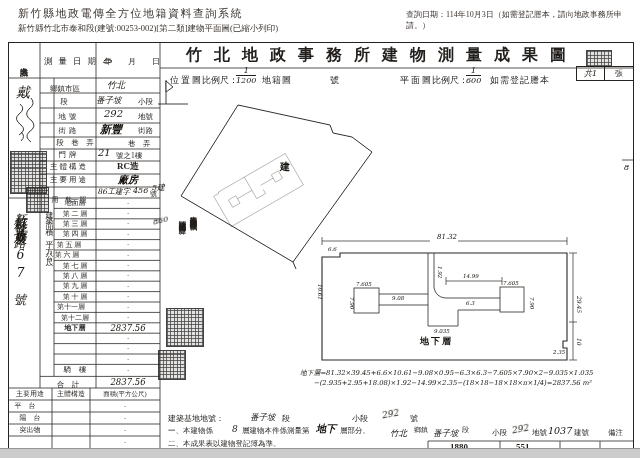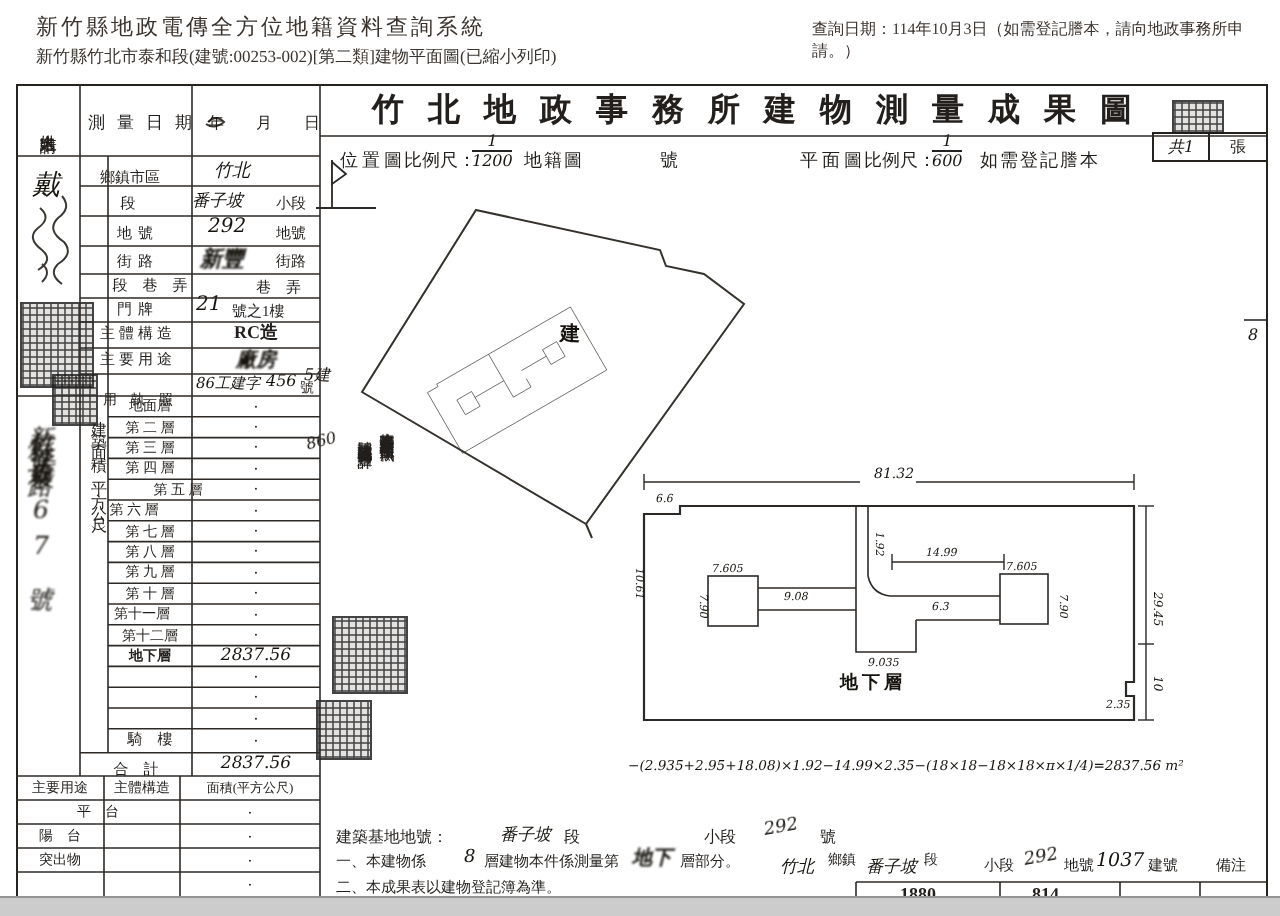--- a/index.html
+++ b/index.html
@@ -95,21 +95,21 @@
   <div class="abs p vt" style="left:42.5px;top:204px;height:180px;font-size:8px;letter-spacing:6px;">建築面積（平方公尺）</div>
 
   <div class="abs p cellc" style="left:54px;top:198px;width:42px;height:10.4px;font-size:7px;">地面層</div>
   <div class="abs p cellc" style="left:96px;top:198px;width:64px;height:10.4px;font-size:8px;">·</div>
   <div class="abs p cellc" style="left:54px;top:208.4px;width:42px;height:10.4px;font-size:7px;">第 二 層</div>
   <div class="abs p cellc" style="left:96px;top:208.4px;width:64px;height:10.4px;font-size:8px;">·</div>
   <div class="abs p cellc" style="left:54px;top:218.8px;width:42px;height:10.4px;font-size:7px;">第 三 層</div>
   <div class="abs p cellc" style="left:96px;top:218.8px;width:64px;height:10.4px;font-size:8px;">·</div>
   <div class="abs p cellc" style="left:54px;top:229.2px;width:42px;height:10.4px;font-size:7px;">第 四 層</div>
   <div class="abs p cellc" style="left:96px;top:229.2px;width:64px;height:10.4px;font-size:8px;">·</div>
-  <div class="abs p cellc" style="left:54px;top:239.6px;width:30px;height:10.4px;font-size:7px;margin-left:20px;">第 五 層</div>
+  <div class="abs p cellc" style="left:54px;top:239.6px;width:30px;height:10.4px;font-size:7px;">第 五 層</div>
   <div class="abs p cellc" style="left:96px;top:239.6px;width:64px;height:10.4px;font-size:8px;">·</div>
   <div class="abs p cellc" style="left:46px;top:250px;width:42px;height:10.4px;font-size:7px;">第 六 層</div>
   <div class="abs p cellc" style="left:96px;top:250px;width:64px;height:10.4px;font-size:8px;">·</div>
   <div class="abs p cellc" style="left:54px;top:260.4px;width:42px;height:10.4px;font-size:7px;">第 七 層</div>
   <div class="abs p cellc" style="left:96px;top:260.4px;width:64px;height:10.4px;font-size:8px;">·</div>
   <div class="abs p cellc" style="left:54px;top:270.8px;width:42px;height:10.4px;font-size:7px;">第 八 層</div>
   <div class="abs p cellc" style="left:96px;top:270.8px;width:64px;height:10.4px;font-size:8px;">·</div>
   <div class="abs p cellc" style="left:54px;top:281.2px;width:42px;height:10.4px;font-size:7px;">第 九 層</div>
   <div class="abs p cellc" style="left:96px;top:281.2px;width:64px;height:10.4px;font-size:8px;">·</div>
   <div class="abs p cellc" style="left:54px;top:291.6px;width:42px;height:10.4px;font-size:7px;">第 十 層</div>
@@ -126,41 +126,42 @@
   <div class="abs p cellc" style="left:96px;top:354px;width:64px;height:10.4px;font-size:8px;">·</div>
 
   <div class="abs p cellc" style="left:54px;top:364.4px;width:42px;height:12px;font-size:7.5px;">騎　樓</div>
   <div class="abs p cellc" style="left:96px;top:364.4px;width:64px;height:12px;font-size:8px;">·</div>
   <div class="abs p cellc" style="left:40px;top:376.4px;width:56px;height:17px;font-size:7.5px;">合　計</div>
   <div class="abs hw cellc" style="left:96px;top:376px;width:64px;height:11.6px;font-size:8.5px;">2837.56</div>
 
   <div class="abs p cellc" style="left:8px;top:388px;width:44px;height:12px;font-size:7px;">主要用途</div>
   <div class="abs p cellc" style="left:52px;top:388px;width:38px;height:12px;font-size:7px;">主體構造</div>
   <div class="abs p cellc" style="left:90px;top:388px;width:70px;height:12px;font-size:6.5px;">面積(平方公尺)</div>
-  <div class="abs p cellc" style="left:8px;top:400px;width:34px;height:12px;font-size:7px;padding-left:24px;">平　台</div>
+  <div class="abs p cellc" style="left:8px;top:400px;width:34px;height:12px;font-size:7px;">平　台</div>
   <div class="abs p cellc" style="left:90px;top:400px;width:70px;height:12px;font-size:8px;">·</div>
   <div class="abs p cellc" style="left:8px;top:412px;width:44px;height:12px;font-size:7px;">陽　台</div>
   <div class="abs p cellc" style="left:90px;top:412px;width:70px;height:12px;font-size:8px;">·</div>
   <div class="abs p cellc" style="left:8px;top:424px;width:44px;height:12px;font-size:7px;">突出物</div>
   <div class="abs p cellc" style="left:90px;top:424px;width:70px;height:12px;font-size:8px;">·</div>
   <div class="abs p cellc" style="left:8px;top:436px;width:44px;height:12px;font-size:7px;"></div>
   <div class="abs p cellc" style="left:90px;top:436px;width:70px;height:12px;font-size:8px;">·</div>
 
   <div class="abs hw vt" style="left:11px;top:202px;height:186px;font-size:12.5px;letter-spacing:3px;filter:blur(.4px);">新竹縣竹北市新泰路667號</div>
 
   <div class="abs stamp" style="left:10px;top:151px;width:35px;height:41px;"></div>
   <div class="abs stamp" style="left:26px;top:187px;width:21px;height:24px;"></div>
 
   <div class="abs hw" style="left:152px;top:182px;font-size:8px;">5建</div>
   <div class="abs hw" style="left:153px;top:216px;font-size:8px;transform:rotate(-14deg);">860</div>
   <div class="abs p vt" style="left:188px;top:210px;height:122px;font-size:7.5px;letter-spacing:.5px;">本建物平面及建物面積係依使用執照</div>
   <div class="abs p vt" style="left:177px;top:214px;height:112px;font-size:7.5px;letter-spacing:.5px;">號設計圖或竣工平面圖轉繪計算</div>
   <div class="abs stamp" style="left:166px;top:308px;width:36px;height:37px;"></div>
   <div class="abs stamp" style="left:158px;top:350px;width:26px;height:28px;"></div>
 
+  <div class="abs hw" style="left:300px;top:368px;font-size:6.8px;white-space:nowrap;">地下層=81.32×39.45+6.6×10.61−9.08×0.95−6.3×6.3−7.605×7.90×2−9.035×1.035</div>
   <div class="abs hw" style="left:314px;top:379px;font-size:6.8px;white-space:nowrap;">−(2.935+2.95+18.08)×1.92−14.99×2.35−(18×18−18×18×π×1/4)=2837.56 m²</div>
 
   <div class="abs p" style="left:168px;top:413px;font-size:8px;">建築基地地號：</div>
   <div class="abs hw" style="left:250px;top:412px;font-size:8.5px;">番子坡</div>
   <div class="abs p" style="left:282px;top:413px;font-size:8px;">段</div>
   <div class="abs p" style="left:352px;top:413px;font-size:8px;">小段</div>
   <div class="abs hw" style="left:382px;top:409px;font-size:9px;transform:rotate(-10deg);">292</div>
   <div class="abs p" style="left:410px;top:413px;font-size:8px;">號</div>
 
   <div class="abs p" style="left:168px;top:426px;font-size:7.5px;">一、本建物係</div>
@@ -175,21 +176,21 @@
   <div class="abs p" style="left:462px;top:425px;font-size:7px;">段</div>
   <div class="abs p" style="left:492px;top:428px;font-size:7.5px;">小段</div>
   <div class="abs hw" style="left:512px;top:424px;font-size:9px;transform:rotate(-10deg);">292</div>
   <div class="abs p" style="left:532px;top:428px;font-size:7.5px;">地號</div>
   <div class="abs hw" style="left:548px;top:425px;font-size:9.5px;">1037</div>
   <div class="abs p" style="left:574px;top:428px;font-size:7.5px;">建號</div>
   <div class="abs p" style="left:608px;top:428px;font-size:7.5px;">備注</div>
 
   <div class="abs p" style="left:168px;top:439px;font-size:7.5px;">二、本成果表以建物登記簿為準。</div>
   <div class="abs p" style="left:450px;top:442px;font-size:9px;font-weight:bold;">1880</div>
-  <div class="abs p" style="left:516px;top:442px;font-size:9px;font-weight:bold;">814</div>
+  <div class="abs p" style="left:516px;top:442px;font-size:9px;font-weight:bold;">551</div>
 
   <svg class="abs" style="left:0;top:0;pointer-events:none;" width="640" height="458" viewBox="0 0 640 458">
     <g stroke="#2c2926" stroke-width="0.8" fill="none">
 
       <line x1="40" y1="42" x2="40" y2="388"></line>
       <line x1="54" y1="78" x2="54" y2="376"></line>
       <line x1="96" y1="42" x2="96" y2="388"></line>
       <line x1="160" y1="42" x2="160" y2="448"></line>
       <line x1="52" y1="388" x2="52" y2="448"></line>
       <line x1="90" y1="388" x2="90" y2="448"></line>

